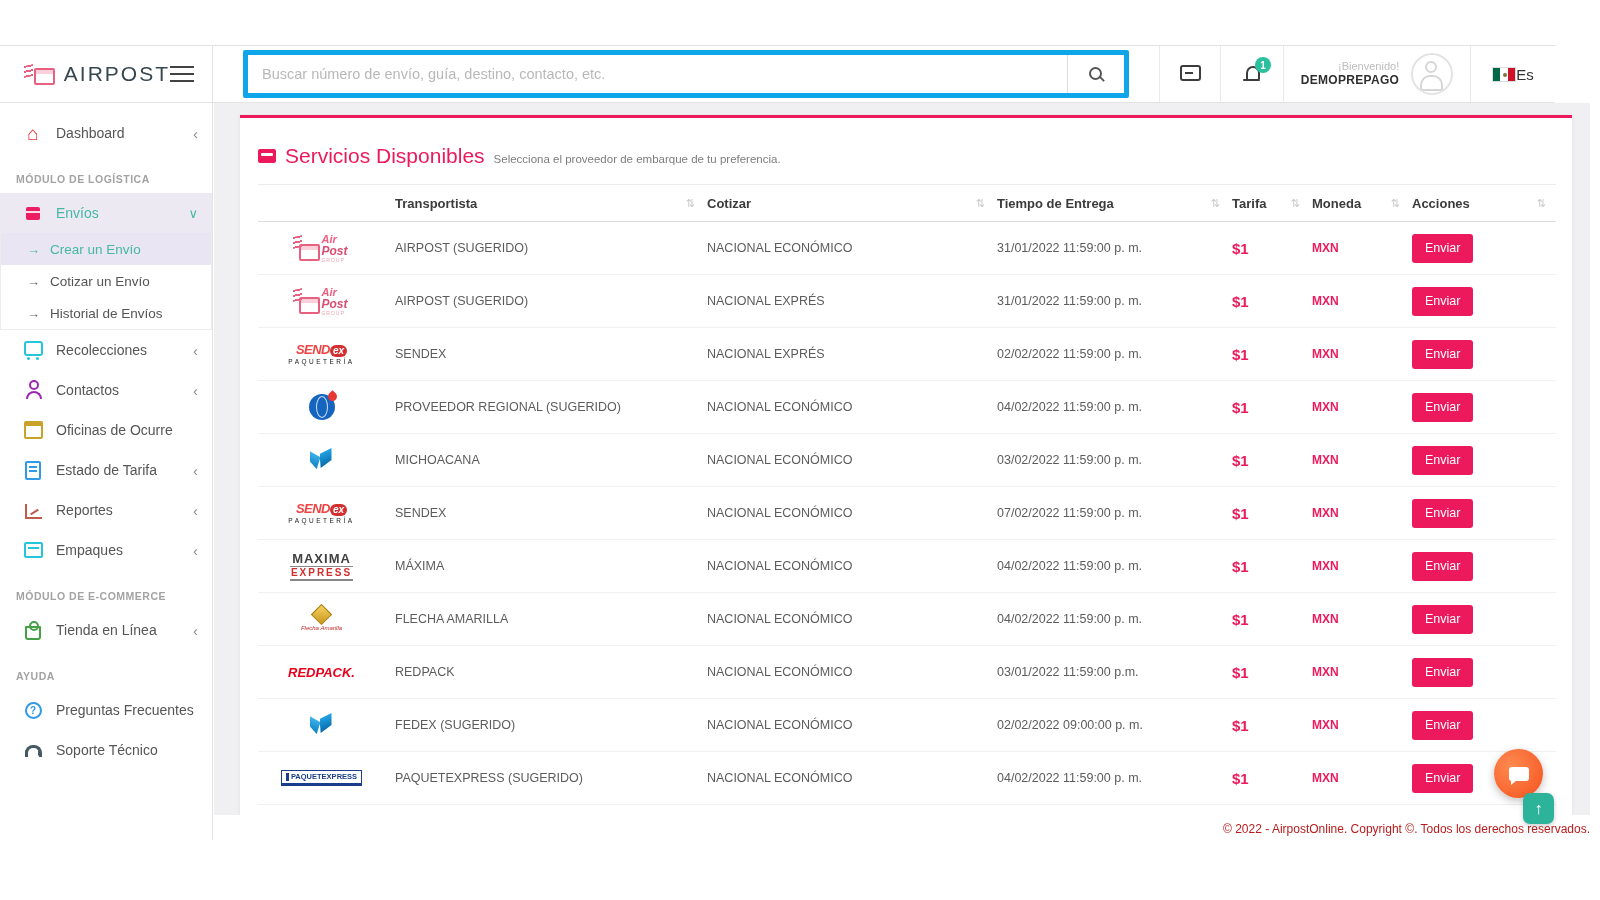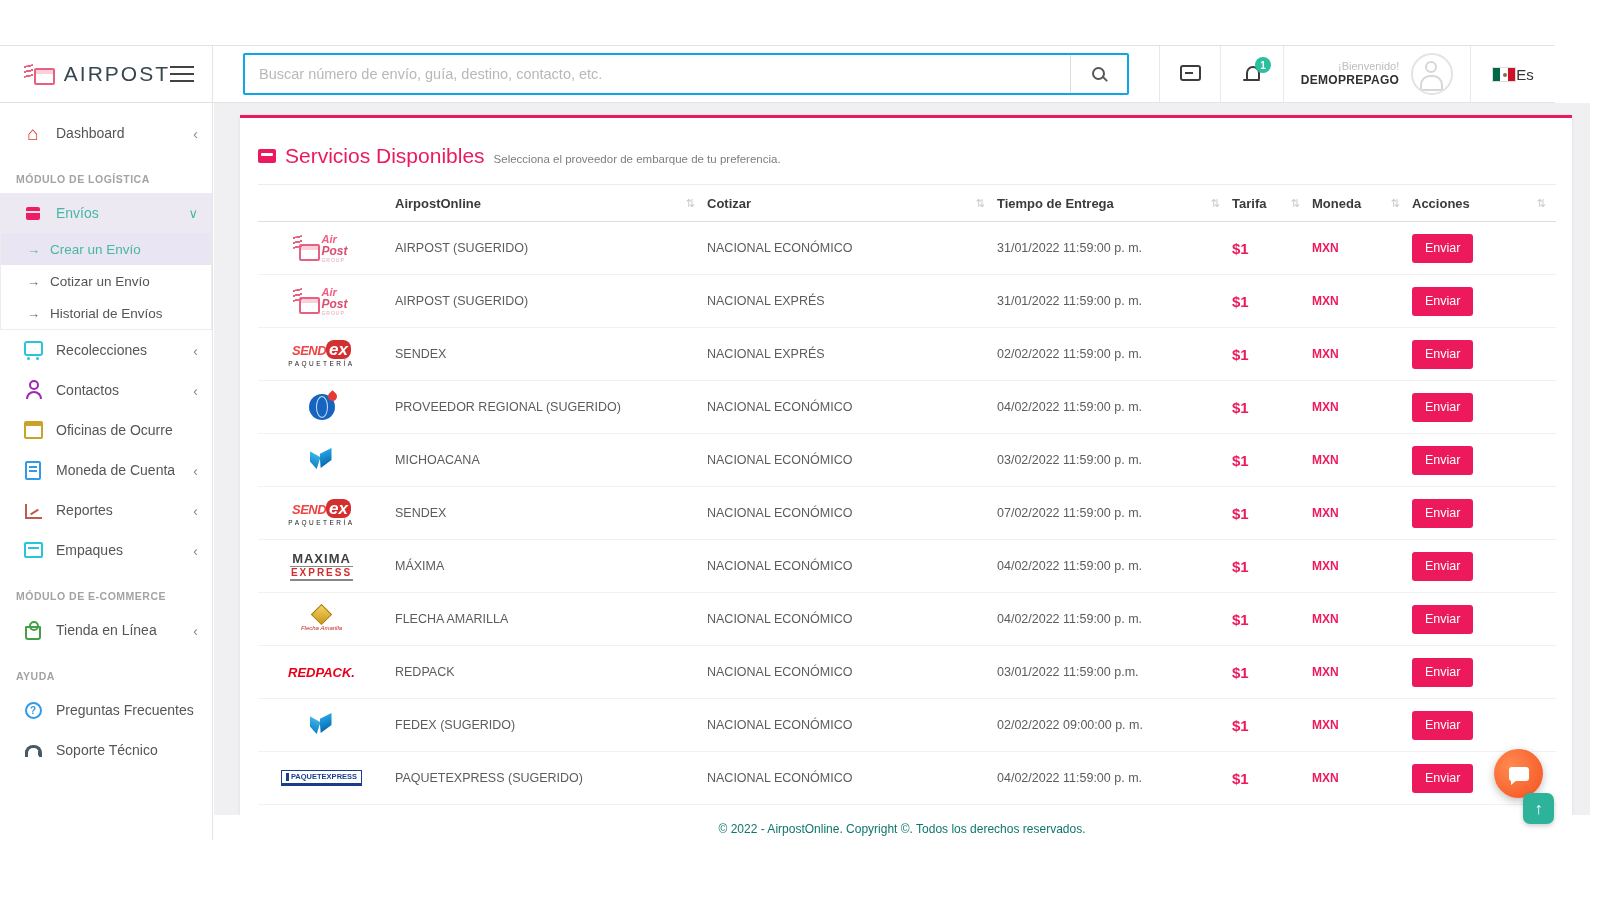--- a/index.html
+++ b/index.html
@@ -16,21 +16,21 @@
   .brand-icon{position:relative;width:32px;height:24px;}
   .brand-icon::before{content:"";position:absolute;right:1px;bottom:1px;width:17px;height:13px;
       border:2.5px solid #e8607f;border-radius:2px;background:linear-gradient(180deg,#fbd0da 0 30%,#fff 30%);}
   .brand-icon::after{content:"";position:absolute;left:0;top:3px;width:9px;height:12px;
       background:repeating-linear-gradient(180deg,#e8607f 0 2px,transparent 2px 5px);transform:skewY(-12deg);}
   .brand-name{font-size:21px;letter-spacing:2px;color:#37474f;}
   .ic-menu{position:relative;width:24px;height:17px;cursor:pointer;}
   .ic-menu::before{content:"";position:absolute;left:0;right:0;top:0;height:2.5px;background:#424242;
       box-shadow:0 7px 0 #424242,0 14px 0 #424242;}
   .search-area{flex:1;display:flex;align-items:center;padding:0 30px;}
-  .search-box{flex:1;display:flex;height:38px;border:2px solid #0ea5e9;border-radius:2px;background:#fff;overflow:hidden;}
+  .search-box{flex:1;display:flex;height:38px;border:5px solid #0ea5e9;border-radius:2px;background:#fff;overflow:hidden;}
   .search-box input{flex:1;border:none;outline:none;padding:0 14px;font-size:14.5px;color:#555;
       font-family:"Liberation Sans",sans-serif;}
   .search-box input::placeholder{color:#b8b8b8;}
   .search-btn{width:56px;border-left:1px solid #dcdcdc;display:flex;align-items:center;justify-content:center;
       background:#fff;cursor:pointer;}
   .ic-search{position:relative;width:18px;height:18px;}
   .ic-search::before{content:"";position:absolute;top:2px;left:2px;width:9px;height:9px;border:2px solid #555;border-radius:50%;}
   .ic-search::after{content:"";position:absolute;left:12px;top:13px;width:6px;height:2px;background:#555;transform:rotate(45deg);}
   .seg{display:flex;align-items:center;justify-content:center;border-left:1px solid #e9e9e9;cursor:pointer;}
   .seg-chat{width:60px;}
@@ -124,21 +124,21 @@
   .logo-airpost{position:relative;display:flex;flex-direction:column;align-items:flex-start;padding-left:26px;}
   .logo-airpost::before{content:"";position:absolute;left:4px;bottom:2px;width:17px;height:13px;border:2px solid #e8607f;
       border-radius:2px;background:linear-gradient(180deg,#fbd0da 0 30%,#fff 30%);}
   .logo-airpost::after{content:"";position:absolute;left:-2px;top:2px;width:9px;height:12px;
       background:repeating-linear-gradient(180deg,#e8607f 0 2px,transparent 2px 5px);transform:skewY(-12deg);}
   .logo-airpost .l0{font-style:italic;font-weight:700;color:#ef5d7f;font-size:11px;}
   .logo-airpost .l1{font-style:italic;font-weight:800;color:#d94f72;font-size:12px;}
   .logo-airpost .l2{font-size:5px;color:#e8a0b0;letter-spacing:1px;margin-top:1px;}
   .logo-sendex{max-width:92px;}
   .logo-sendex .l0{font-weight:800;font-style:italic;font-size:13px;color:#ef4444;letter-spacing:-.5px;}
-  .logo-sendex .l1{font-weight:800;font-style:italic;font-size:17px;color:#fff;background:#d32f2f;border-radius:8px;padding:1px 3px;}
+  .logo-sendex .l1{font-weight:800;font-style:italic;font-size:10px;color:#fff;background:#d32f2f;border-radius:8px;padding:1px 3px;}
   .logo-sendex .l2{flex-basis:100%;text-align:center;font-size:6.5px;letter-spacing:2.5px;color:#222;margin-top:2px;}
   .logo-globe{position:relative;width:26px;height:26px;border-radius:50%;background:#1565c0;}
   .logo-globe::before{content:"";position:absolute;top:2px;bottom:2px;left:7px;right:7px;border:1.5px solid rgba(255,255,255,.8);border-radius:50%;}
   .logo-globe::after{content:"";position:absolute;top:-2px;right:-2px;width:9px;height:9px;background:#e53935;
       border-radius:50% 50% 50% 0;transform:rotate(135deg);}
   .logo-bird{position:relative;width:30px;height:24px;}
   .logo-bird::before{content:"";position:absolute;left:3px;top:3px;width:11px;height:18px;
       background:linear-gradient(200deg,#4fc3f7,#0277bd);clip-path:polygon(0 0,100% 35%,65% 100%,0 55%);}
   .logo-bird::after{content:"";position:absolute;left:13px;top:0;width:12px;height:20px;
       background:linear-gradient(160deg,#29b6f6,#01579b);clip-path:polygon(0 30%,100% 0,100% 60%,10% 100%);}
@@ -149,21 +149,21 @@
   .logo-flecha::before{content:"";width:13px;height:13px;background:linear-gradient(135deg,#f6d365,#c9971c);
       border:1px solid #a87f14;transform:rotate(45deg);}
   .logo-flecha .l0{font-size:6px;font-style:italic;color:#c62828;}
   .logo-redpack .l0{font-weight:800;font-style:italic;font-size:13px;color:#e8001b;}
   .logo-paquetexpress{border:1.5px solid #1a3e8c;border-bottom:3px solid #1a3e8c;padding:2px 4px;display:flex;align-items:center;gap:2px;background:#fff;}
   .logo-paquetexpress::before{content:"";width:3px;height:8px;background:#1a3e8c;}
   .logo-paquetexpress .l0{font-size:7.5px;font-weight:700;color:#1a3e8c;}
 
   
   .footerbar{position:absolute;left:0;right:0;top:712px;height:28px;background:#fff;display:flex;
-      align-items:center;justify-content:center;font-size:12px;color:#0f766e;}
+      align-items:center;justify-content:flex-end;font-size:12px;color:#b91c1c;}
   .chat-fab{position:absolute;left:1494px;top:749px;width:49px;height:49px;border-radius:50%;border:none;cursor:pointer;
       background:radial-gradient(circle at 35% 35%,#ff8a50,#f4511e);box-shadow:0 3px 8px rgba(0,0,0,.25);z-index:5;}
   .fab-bubble{position:relative;display:block;margin:0 auto;width:20px;height:14px;background:#fff;border-radius:3px;}
   .fab-bubble::after{content:"";position:absolute;left:2px;bottom:-4px;width:0;height:0;
       border-left:6px solid #fff;border-bottom:5px solid transparent;}
   .top-fab{position:absolute;left:1523px;top:793px;width:31px;height:31px;border-radius:7px;border:none;cursor:pointer;
       background:#2eb39b;color:#fff;font-size:16px;box-shadow:0 2px 5px rgba(0,0,0,.2);z-index:6;}
 </style>
 </head>
 <body>
@@ -244,21 +244,21 @@
           <span class="ic ic-people"></span>
           <span class="side-label">Contactos</span>
           <span class="chev">‹</span>
         </div>
         <div class="side-item">
           <span class="ic ic-store"></span>
           <span class="side-label">Oficinas de Ocurre</span>
         </div>
         <div class="side-item">
           <span class="ic ic-doc"></span>
-          <span class="side-label">Moneda de Cuenta</span>
+          <span class="side-label">Estado de Tarifa</span>
           <span class="chev">‹</span>
         </div>
         <div class="side-item">
           <span class="ic ic-chart"></span>
           <span class="side-label">Reportes</span>
           <span class="chev">‹</span>
         </div>
         <div class="side-item">
           <span class="ic ic-box2"></span>
           <span class="side-label">Empaques</span>
@@ -301,21 +301,21 @@
         </colgroup>
         <thead>
             <tr>
               <th>
                 <div class="th-inner">
                   <span class="th-label"></span>
                 </div>
               </th>
               <th>
                 <div class="th-inner">
-                  <span class="th-label">AirpostOnline</span>
+                  <span class="th-label">Transportista</span>
                   <span class="sort-icon">⇅</span>
                 </div>
               </th>
               <th>
                 <div class="th-inner">
                   <span class="th-label">Cotizar</span>
                   <span class="sort-icon">⇅</span>
                 </div>
               </th>
               <th>

